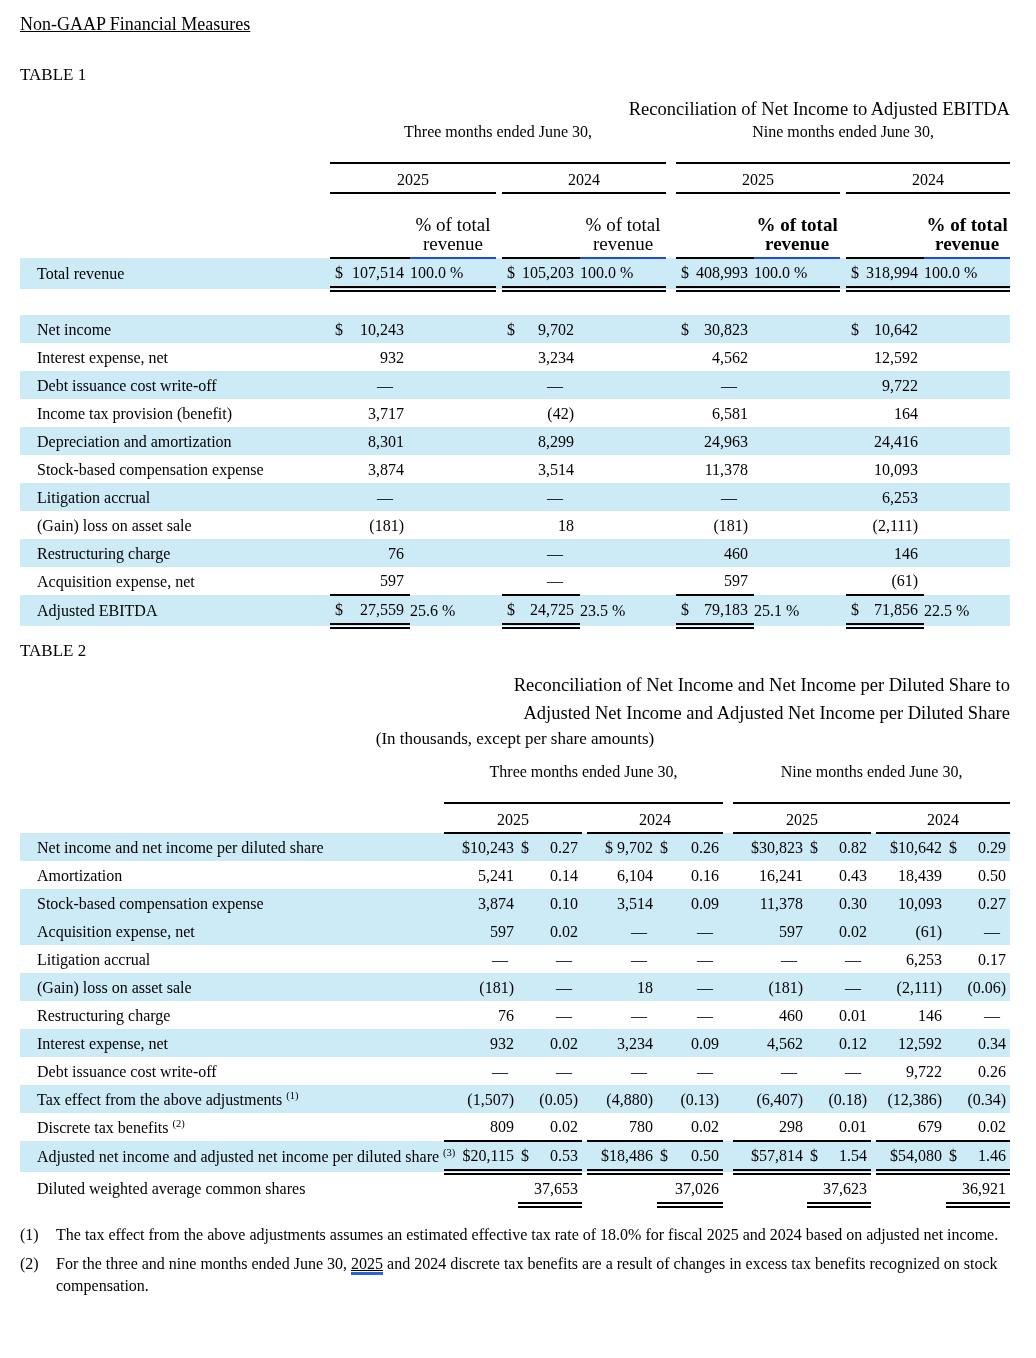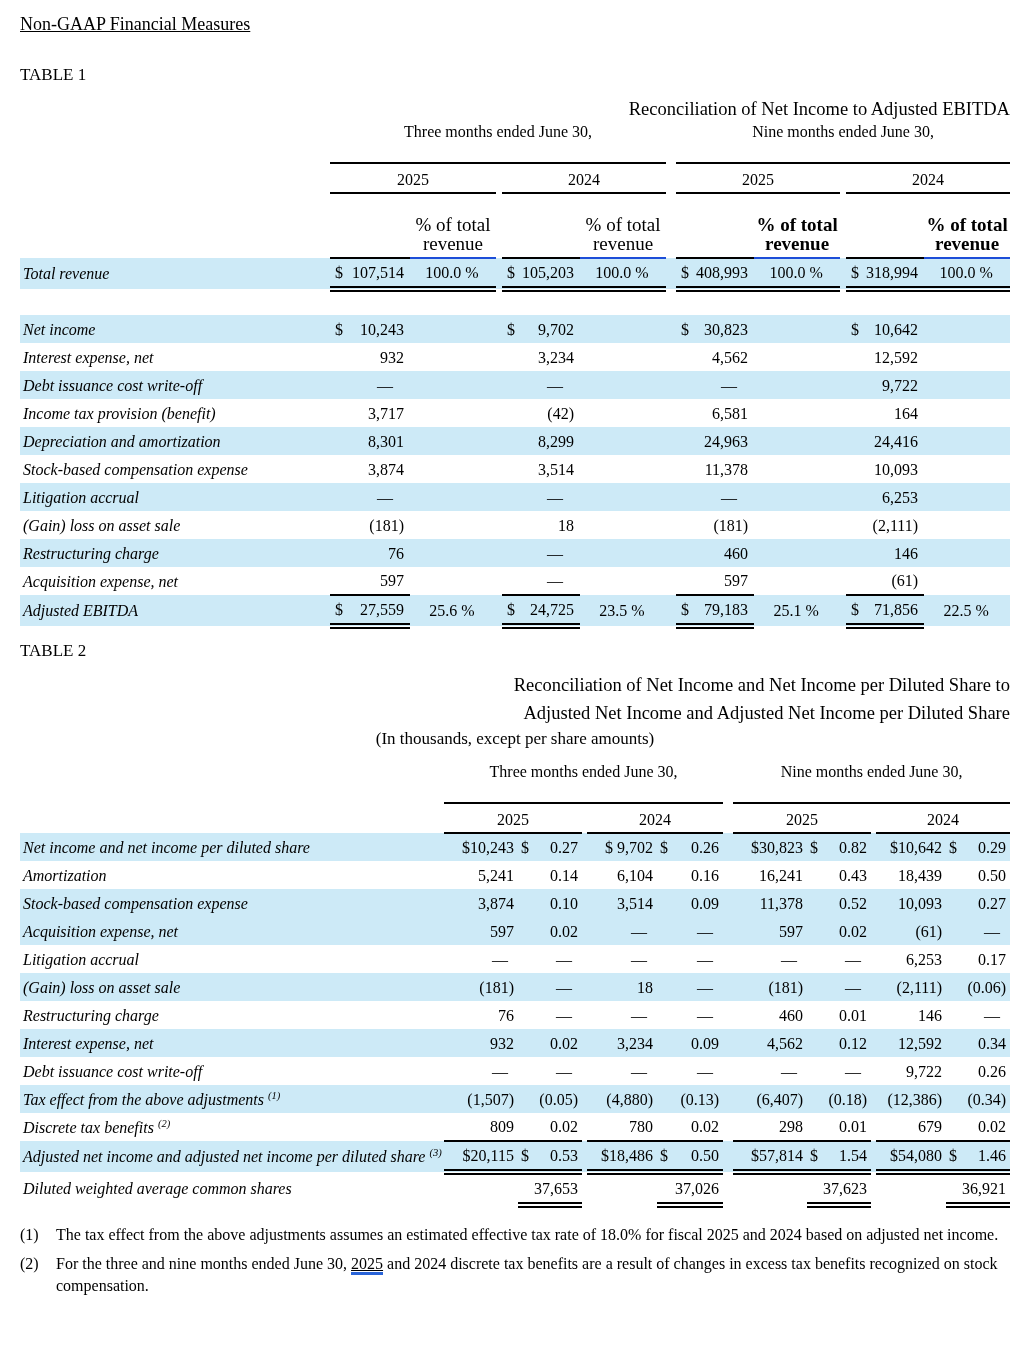--- a/index.html
+++ b/index.html
@@ -32,26 +32,26 @@
   td.yh { text-align:center; font-size:16px; height:30px;
           border-bottom:2px solid #000; padding-bottom:3px; }
   tr.hsp td { height:22px; border:none; }
   td.ph { text-align:center; font-size:19px; line-height:19px;
           padding-bottom:4px; border-bottom:2px solid #1d4ed8; }
   td.ph.b { font-weight:bold; }
   td.pe { border-bottom:2px solid #000; } 
 
   
   tr.dr td { height:28px; line-height:27px; vertical-align:middle; }
-  tr.dr td.lbl { padding-left:3px; white-space:nowrap;font-style:italic; }
+  tr.dr td.lbl { padding-left:17px; white-space:nowrap; }
   tr.sh td { background:var(--hl,#cdeaf7); }
   tr.sprow td { height:26px; background:#fff !important; }
 
   .num  { text-align:right; padding-right:6px; white-space:nowrap; }
-  .pct  { text-align:center; padding-right:2px; white-space:nowrap; }
+  .pct  { text-align:left; padding-right:2px; white-space:nowrap; }
   .amt2 { text-align:right; padding-right:4px; white-space:nowrap; }
   .dash1{ padding-right:17px; }
   .dash2{ padding-right:10px; }
   .fx { display:flex; justify-content:space-between; align-items:baseline;
         padding:0 6px 0 5px; }
   .fx2{ display:flex; justify-content:space-between; align-items:baseline;
         padding:0 4px 0 3px; }
 
   td.rS { border-bottom:2px solid #000; }
   td.rD { border-bottom:6px double #000; }
@@ -453,21 +453,21 @@
         </tr>
         <tr class="dr sh">
           <td class="lbl">Stock-based compensation expense</td>
           <td class="amt2">3,874</td>
           <td class="amt2">0.10</td>
           <td></td>
           <td class="amt2">3,514</td>
           <td class="amt2">0.09</td>
           <td></td>
           <td class="amt2">11,378</td>
-          <td class="amt2">0.52</td>
+          <td class="amt2">0.30</td>
           <td></td>
           <td class="amt2">10,093</td>
           <td class="amt2">0.27</td>
         </tr>
         <tr class="dr sh">
           <td class="lbl">Acquisition expense, net</td>
           <td class="amt2">597</td>
           <td class="amt2">0.02</td>
           <td></td>
           <td class="amt2 dash2">—</td>

